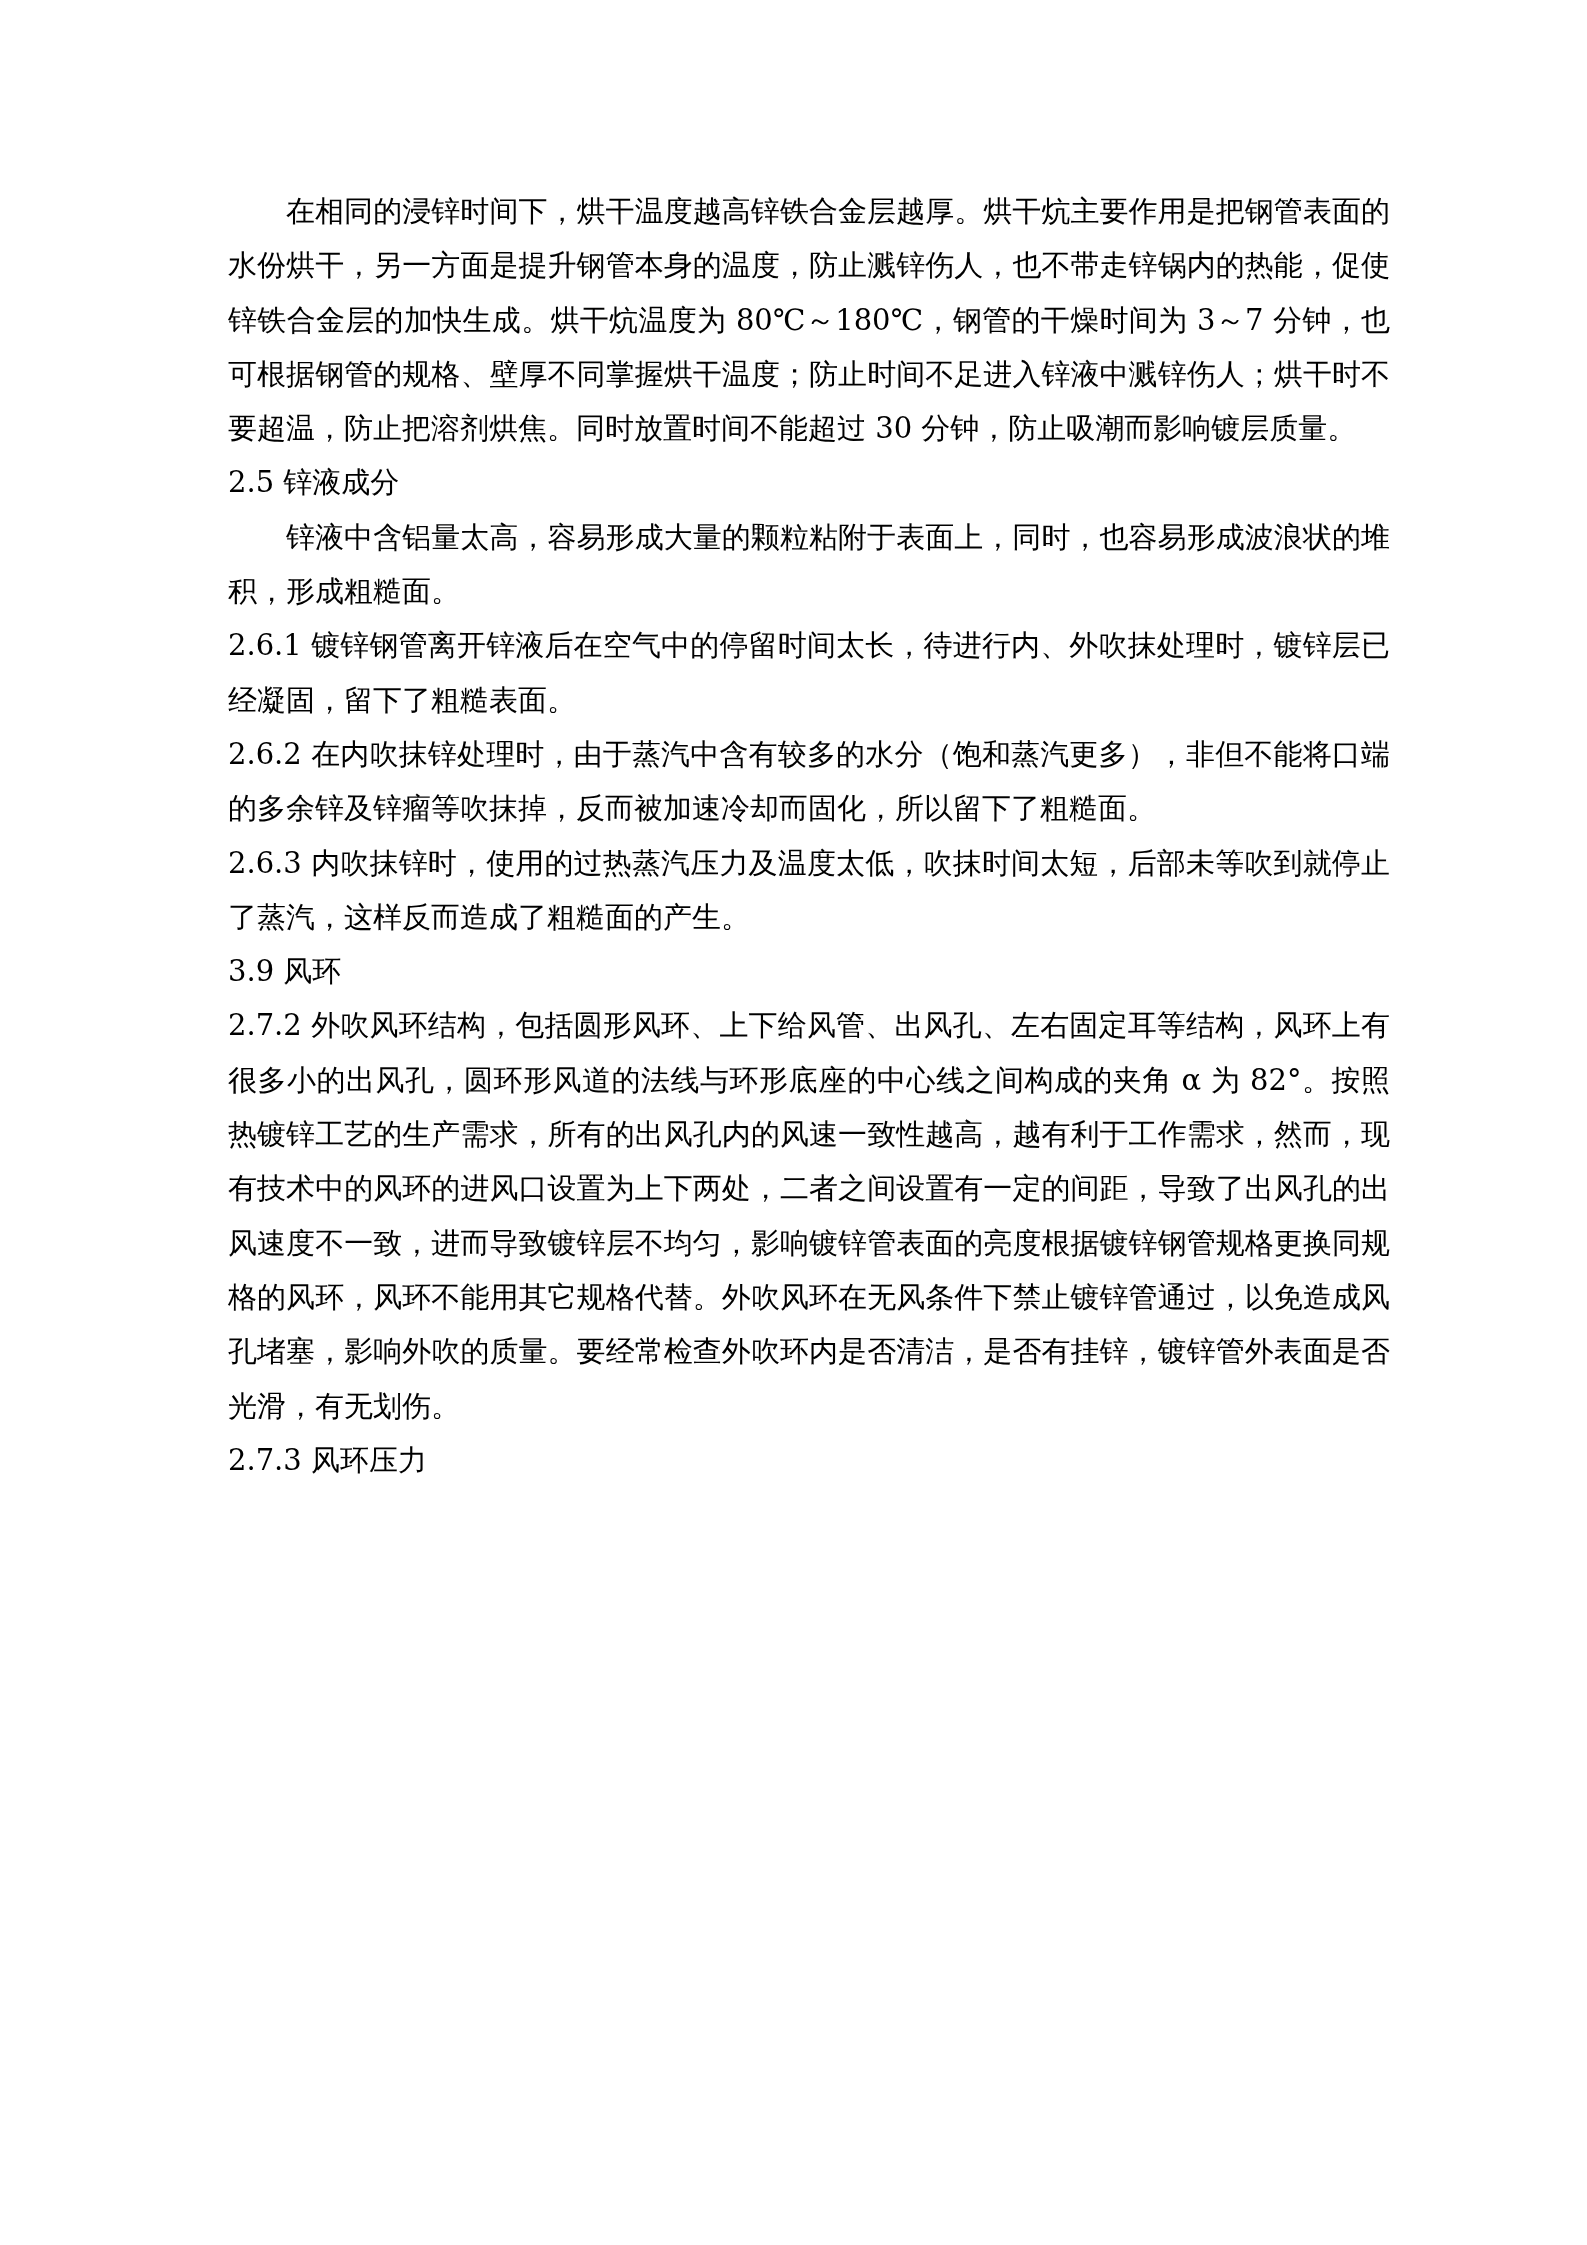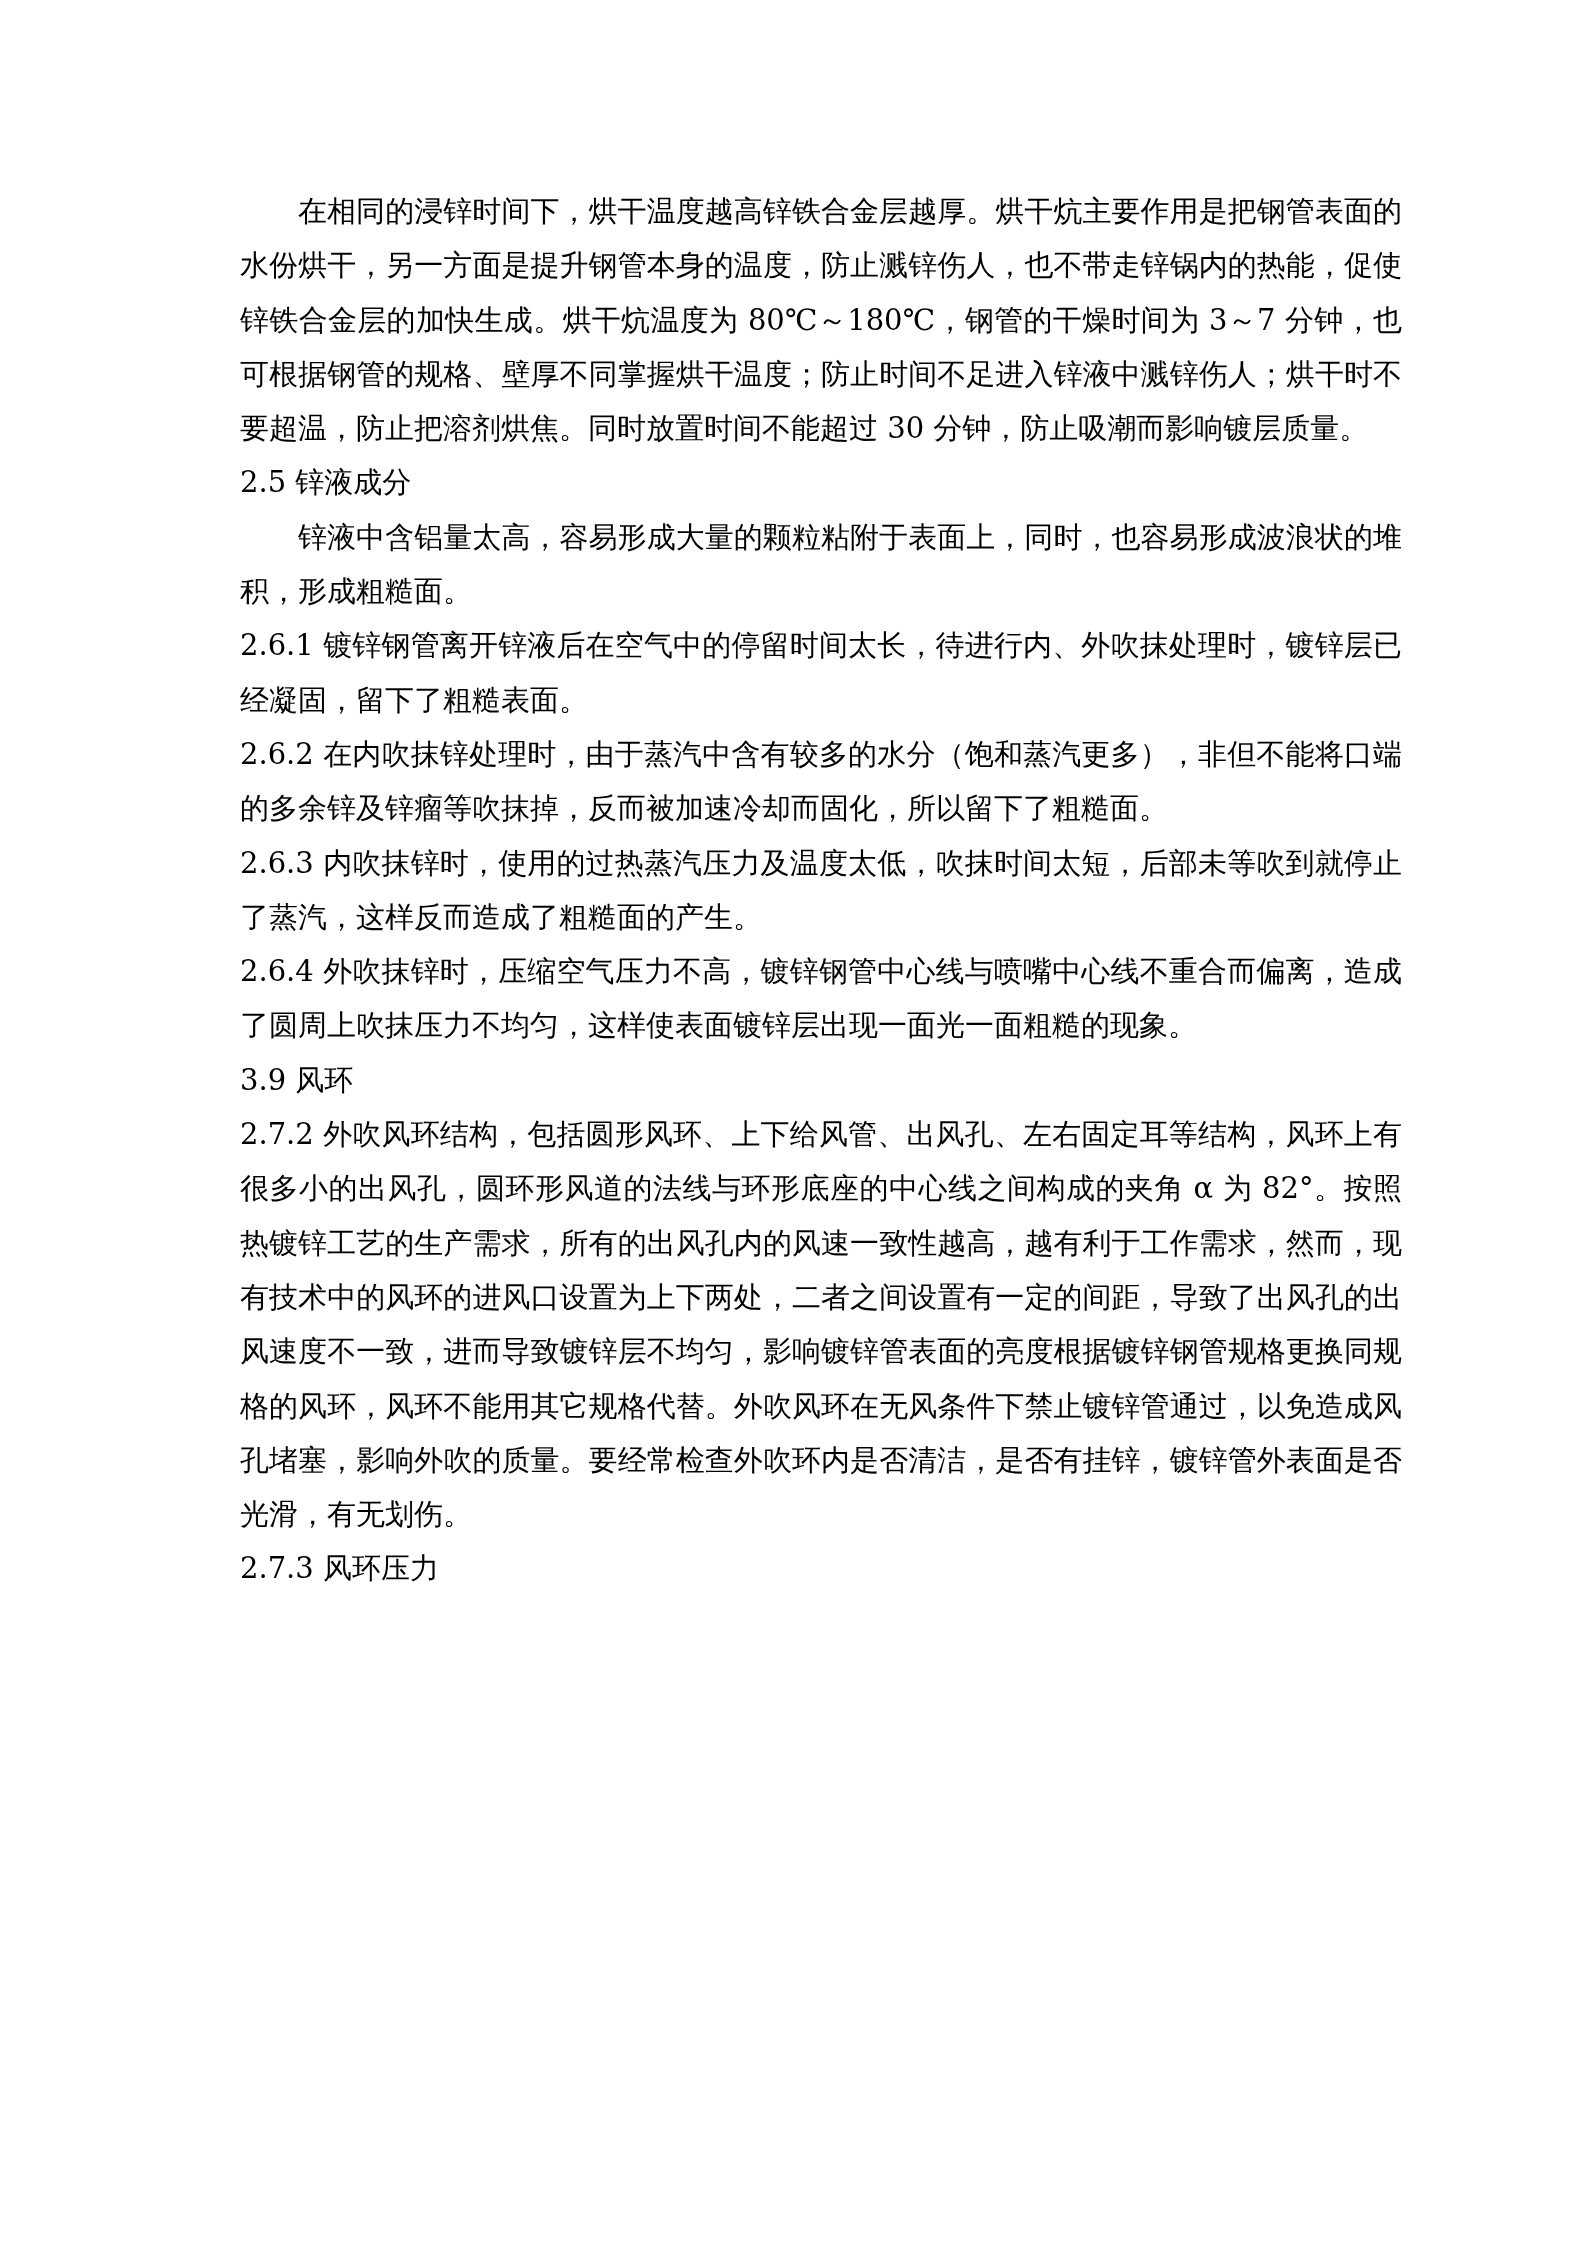--- a/index.html
+++ b/index.html
@@ -10,21 +10,21 @@
   .page {
     position: relative;
     width: 1587px;
     height: 2245px;
     background: #ffffff;
     overflow: hidden;
     font-family: "DejaVu Serif", "Liberation Serif", serif;
   }
   .content {
     position: absolute;
-    left: 240px;
+    left: 228px;
     top: 184px;
     width: 1162px;
     color: #000000;
     font-size: 29px;
     line-height: 54.3px;
     text-align: justify;
     letter-spacing: 0px;
   }
   .block {
     margin: 0;
@@ -38,18 +38,17 @@
 <body>
 
 <div class="page">
   <div class="content">
     <p class="block indent">在相同的浸锌时间下，烘干温度越高锌铁合金层越厚。烘干炕主要作用是把钢管表面的水份烘干，另一方面是提升钢管本身的温度，防止溅锌伤人，也不带走锌锅内的热能，促使锌铁合金层的加快生成。烘干炕温度为 80℃～180℃，钢管的干燥时间为 3～7 分钟，也可根据钢管的规格、壁厚不同掌握烘干温度；防止时间不足进入锌液中溅锌伤人；烘干时不要超温，防止把溶剂烘焦。同时放置时间不能超过 30 分钟，防止吸潮而影响镀层质量。</p>
     <p class="block">2.5 锌液成分</p>
     <p class="block indent">锌液中含铝量太高，容易形成大量的颗粒粘附于表面上，同时，也容易形成波浪状的堆积，形成粗糙面。</p>
     <p class="block">2.6.1 镀锌钢管离开锌液后在空气中的停留时间太长，待进行内、外吹抹处理时，镀锌层已经凝固，留下了粗糙表面。</p>
     <p class="block">2.6.2 在内吹抹锌处理时，由于蒸汽中含有较多的水分（饱和蒸汽更多），非但不能将口端的多余锌及锌瘤等吹抹掉，反而被加速冷却而固化，所以留下了粗糙面。</p>
     <p class="block">2.6.3 内吹抹锌时，使用的过热蒸汽压力及温度太低，吹抹时间太短，后部未等吹到就停止了蒸汽，这样反而造成了粗糙面的产生。</p>
-    <p class="block">2.6.4 外吹抹锌时，压缩空气压力不高，镀锌钢管中心线与喷嘴中心线不重合而偏离，造成了圆周上吹抹压力不均匀，这样使表面镀锌层出现一面光一面粗糙的现象。</p>
     <p class="block">3.9 风环</p>
     <p class="block">2.7.2 外吹风环结构，包括圆形风环、上下给风管、出风孔、左右固定耳等结构，风环上有很多小的出风孔，圆环形风道的法线与环形底座的中心线之间构成的夹角 α 为 82°。按照热镀锌工艺的生产需求，所有的出风孔内的风速一致性越高，越有利于工作需求，然而，现有技术中的风环的进风口设置为上下两处，二者之间设置有一定的间距，导致了出风孔的出风速度不一致，进而导致镀锌层不均匀，影响镀锌管表面的亮度根据镀锌钢管规格更换同规格的风环，风环不能用其它规格代替。外吹风环在无风条件下禁止镀锌管通过，以免造成风孔堵塞，影响外吹的质量。要经常检查外吹环内是否清洁，是否有挂锌，镀锌管外表面是否光滑，有无划伤。</p>
     <p class="block">2.7.3 风环压力</p>
   </div>
 </div>
 
 </body></html>

